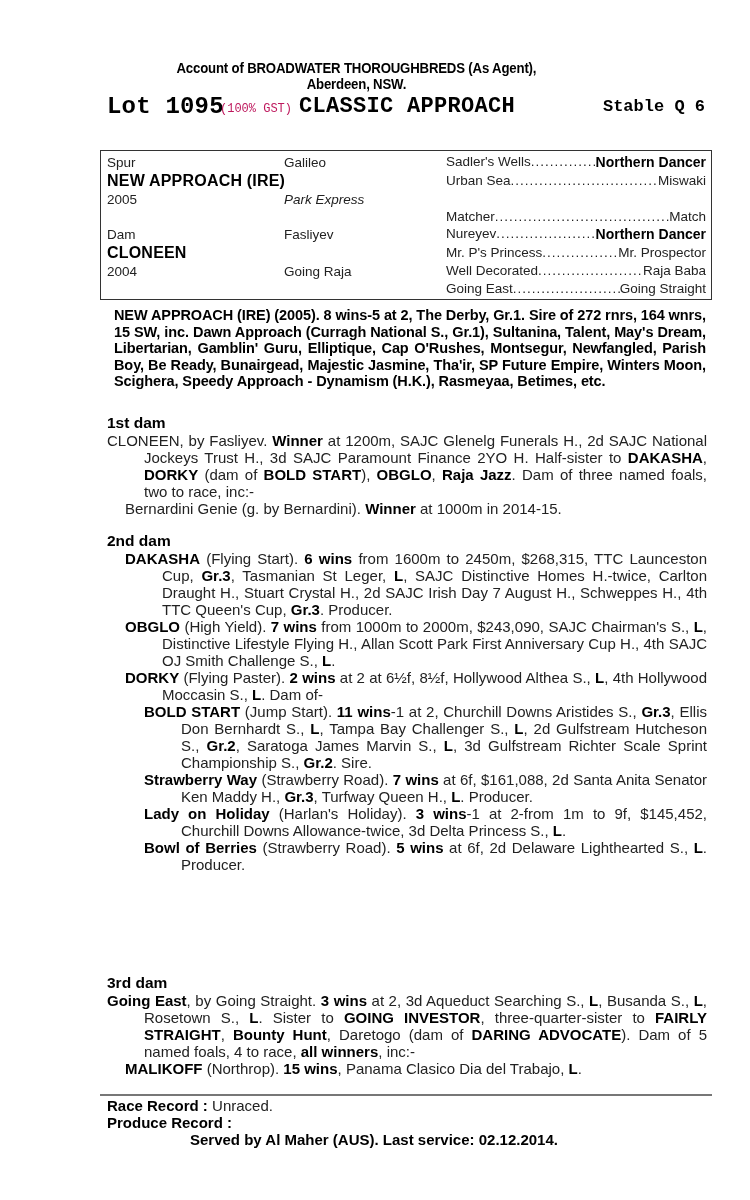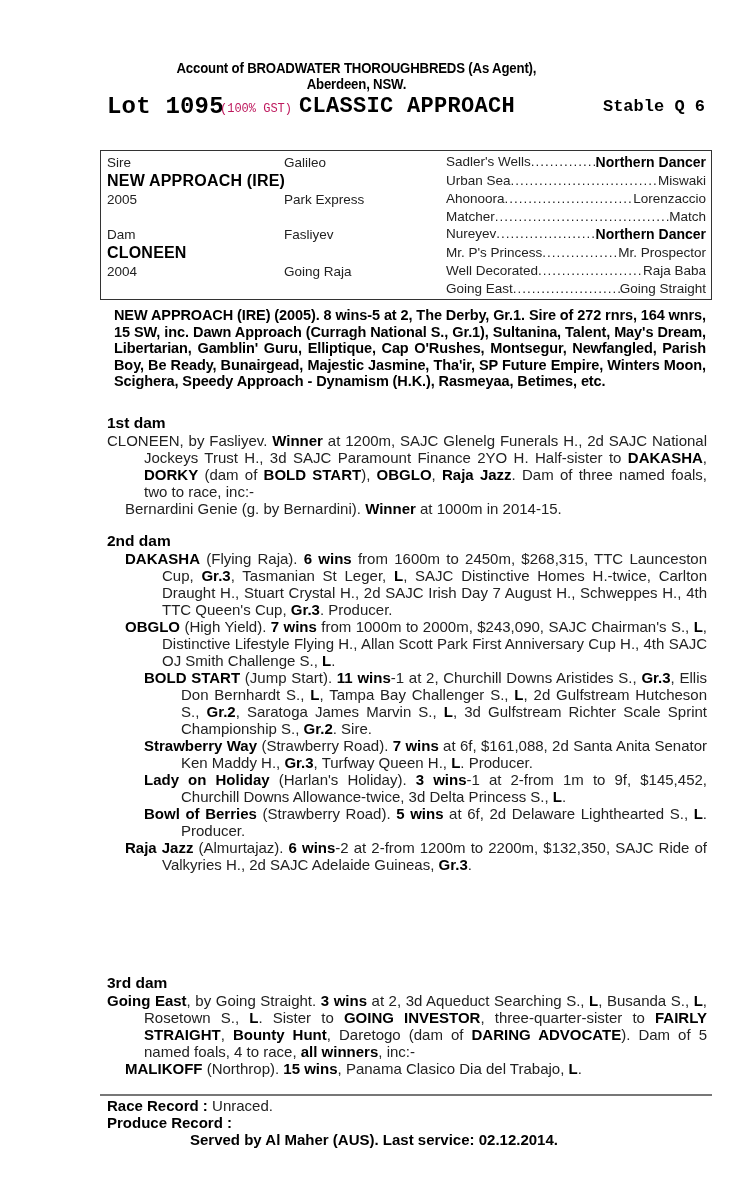--- a/index.html
+++ b/index.html
@@ -52,46 +52,41 @@
 
   <div class="abs lot-line">
     <span class="lot-num">Lot 1095</span>
     <span class="gst">(100% GST)</span>
     <span class="horse-name">CLASSIC APPROACH</span>
     <span class="stable">Stable Q 6</span>
   </div>
 
 
   <div class="ped">
-    <span class="c" style="left:6px;top:4px;">Sire</span>
+    <span class="c" style="left:6px;top:4px;">Spur</span>
     <span class="c big" style="left:6px;top:21px;">NEW APPROACH (IRE)</span>
     <span class="c" style="left:6px;top:41px;">2005</span>
     <span class="c" style="left:183px;top:4px;">Galileo</span>
-    <span class="c" style="left:183px;top:41px;">Park Express</span>
+    <span class="c" style="left:183px;top:41px;font-style:italic;">Park Express</span>
 
     <span class="c" style="left:6px;top:76px;">Dam</span>
     <span class="c big" style="left:6px;top:93px;">CLONEEN</span>
     <span class="c" style="left:6px;top:113px;">2004</span>
     <span class="c" style="left:183px;top:76px;">Fasliyev</span>
     <span class="c" style="left:183px;top:113px;">Going Raja</span>
 
     <div class="row4" style="top:3px;">
         <span class="l">Sadler's Wells</span>
         <span class="dots"></span>
         <span class="r b">Northern Dancer</span>
       </div>
     <div class="row4" style="top:22px;">
         <span class="l">Urban Sea</span>
         <span class="dots"></span>
         <span class="r">Miswaki</span>
-      </div>
-    <div class="row4" style="top:40px;">
-        <span class="l">Ahonoora</span>
-        <span class="dots"></span>
-        <span class="r">Lorenzaccio</span>
       </div>
     <div class="row4" style="top:58px;justify-content:flex-end;">
         <span class="l">Matcher</span>
         <span class="dots"></span>
         <span class="r">Match</span>
       </div>
     <div class="row4" style="top:75px;">
         <span class="l">Nureyev</span>
         <span class="dots"></span>
         <span class="r b">Northern Dancer</span>
@@ -119,27 +114,27 @@
     <div class="sec-head">1st dam</div>
     <div class="entries">
         <div class="p hang"><span>CLONEEN, by Fasliyev. </span><b>Winner</b><span> at 1200m, SAJC Glenelg Funerals H., 2d SAJC National Jockeys Trust H., 3d SAJC Paramount Finance 2YO H. Half-sister to </span><b>DAKASHA</b><span>, </span><b>DORKY</b><span> (dam of </span><b>BOLD START</b><span>), </span><b>OBGLO</b><span>, </span><b>Raja Jazz</b><span>. Dam of three named foals, two to race, inc:-</span></div>
         <div class="p lvl0b"><span>Bernardini Genie (g. by Bernardini). </span><b>Winner</b><span> at 1000m in 2014-15.</span></div>
       </div>
   </div>
 
   <div class="sec" style="top:532px;">
     <div class="sec-head">2nd dam</div>
     <div class="entries">
-        <div class="p lvl1"><b>DAKASHA</b><span> (Flying Raja). </span><b>6 wins</b><span> from 1600m to 2450m, $268,315, TTC Launceston Cup, </span><b>Gr.3</b><span>, Tasmanian St Leger, </span><b>L</b><span>, SAJC Distinctive Homes H.-twice, Carlton Draught H., Stuart Crystal H., 2d SAJC Irish Day 7 August H., Schweppes H., 4th TTC Queen's Cup, </span><b>Gr.3</b><span>. Producer.</span></div>
+        <div class="p lvl1"><b>DAKASHA</b><span> (Flying Start). </span><b>6 wins</b><span> from 1600m to 2450m, $268,315, TTC Launceston Cup, </span><b>Gr.3</b><span>, Tasmanian St Leger, </span><b>L</b><span>, SAJC Distinctive Homes H.-twice, Carlton Draught H., Stuart Crystal H., 2d SAJC Irish Day 7 August H., Schweppes H., 4th TTC Queen's Cup, </span><b>Gr.3</b><span>. Producer.</span></div>
         <div class="p lvl1"><b>OBGLO</b><span> (High Yield). </span><b>7 wins</b><span> from 1000m to 2000m, $243,090, SAJC Chairman's S., </span><b>L</b><span>, Distinctive Lifestyle Flying H., Allan Scott Park First Anniversary Cup H., 4th SAJC OJ Smith Challenge S., </span><b>L</b><span>.</span></div>
+        <div class="p lvl1"><b>DORKY</b><span> (Flying Paster). </span><b>2 wins</b><span> at 2 at 6½f, 8½f, Hollywood Althea S., </span><b>L</b><span>, 4th Hollywood Moccasin S., </span><b>L</b><span>. Dam of-</span></div>
         <div class="p lvl2"><b>BOLD START</b><span> (Jump Start). </span><b>11 wins</b><span>-1 at 2, Churchill Downs Aristides S., </span><b>Gr.3</b><span>, Ellis Don Bernhardt S., </span><b>L</b><span>, Tampa Bay Challenger S., </span><b>L</b><span>, 2d Gulfstream Hutcheson S., </span><b>Gr.2</b><span>, Saratoga James Marvin S., </span><b>L</b><span>, 3d Gulfstream Richter Scale Sprint Championship S., </span><b>Gr.2</b><span>. Sire.</span></div>
         <div class="p lvl2"><b>Strawberry Way</b><span> (Strawberry Road). </span><b>7 wins</b><span> at 6f, $161,088, 2d Santa Anita Senator Ken Maddy H., </span><b>Gr.3</b><span>, Turfway Queen H., </span><b>L</b><span>. Producer.</span></div>
         <div class="p lvl2"><b>Lady on Holiday</b><span> (Harlan's Holiday). </span><b>3 wins</b><span>-1 at 2-from 1m to 9f, $145,452, Churchill Downs Allowance-twice, 3d Delta Princess S., </span><b>L</b><span>.</span></div>
         <div class="p lvl2"><b>Bowl of Berries</b><span> (Strawberry Road). </span><b>5 wins</b><span> at 6f, 2d Delaware Lighthearted S., </span><b>L</b><span>. Producer.</span></div>
-        <div class="p lvl1"><b>Raja Jazz</b><span> (Almurtajaz). </span><b>6 wins</b><span>-2 at 2-from 1200m to 2200m, $132,350, SAJC Ride of Valkyries H., 2d SAJC Adelaide Guineas, </span><b>Gr.3</b><span>.</span></div>
       </div>
   </div>
 
   <div class="sec" style="top:974px;">
     <div class="sec-head">3rd dam</div>
     <div class="entries">
         <div class="p hang"><b>Going East</b><span>, by Going Straight. </span><b>3 wins</b><span> at 2, 3d Aqueduct Searching S., </span><b>L</b><span>, Busanda S., </span><b>L</b><span>, Rosetown S., </span><b>L</b><span>. Sister to </span><b>GOING INVESTOR</b><span>, three-quarter-sister to </span><b>FAIRLY STRAIGHT</b><span>, </span><b>Bounty Hunt</b><span>, Daretogo (dam of </span><b>DARING ADVOCATE</b><span>). Dam of 5 named foals, 4 to race, </span><b>all winners</b><span>, inc:-</span></div>
         <div class="p lvl1"><b>MALIKOFF</b><span> (Northrop). </span><b>15 wins</b><span>, Panama Clasico Dia del Trabajo, </span><b>L</b><span>.</span></div>
       </div>
   </div>

